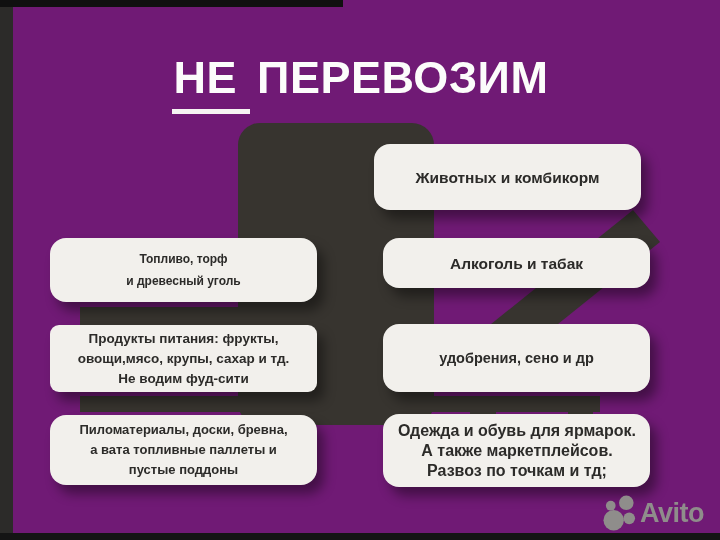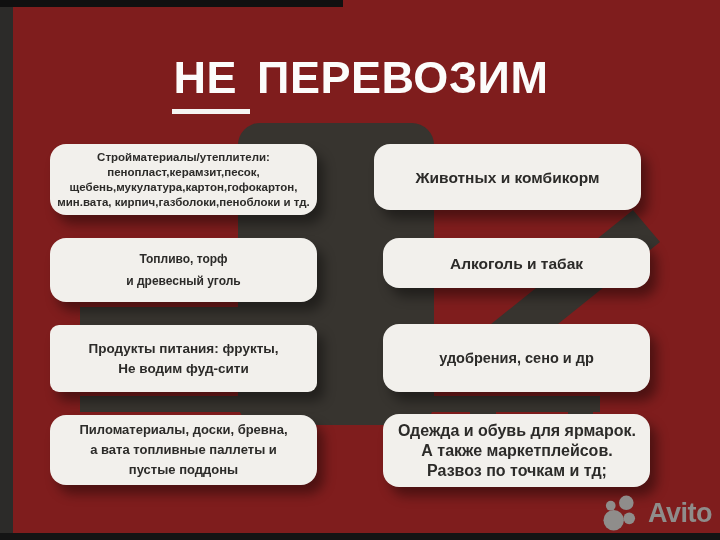--- a/index.html
+++ b/index.html
@@ -1,18 +1,18 @@
 <!DOCTYPE html>
 <html><head>
 <meta charset="utf-8">
 <style>
   html,body{margin:0;padding:0;background:#222;}
   .poster{
     position:relative; width:720px; height:540px; overflow:hidden;
-    background:#7f1d1d;
+    background:#701a75;
     font-family:"Liberation Sans", sans-serif;
   }
   .left-strip{position:absolute; left:0; top:0; width:13px; height:540px; background:#2c2b29;}
   .top-bar{position:absolute; left:0; top:0; width:343px; height:7px; background:#101010;}
   .bottom-bar{position:absolute; left:0; top:533px; width:720px; height:7px; background:#141414;}
   .silhouette{position:absolute; left:0; top:0;}
   .silhouette *{fill:#37342f;}
 
   .title{
     position:absolute; left:0; top:52px; width:720px; margin:0;
@@ -35,21 +35,21 @@
   .c-l2{left:50px; top:238px; height:64px; font-size:12px; line-height:22px;}
   .c-l3{left:50px; top:325px; height:67px; font-size:13.5px; line-height:20px;border-radius:9px;}
   .c-l4{left:50px; top:415px; height:70px; font-size:13px; line-height:20px;}
   .c-r1{left:374px; top:144px; height:66px; font-size:15.5px; line-height:21px;}
   .c-r2{left:383px; top:238px; height:50px; font-size:15.5px; line-height:21px;}
   .c-r3{left:383px; top:324px; height:68px; font-size:14.5px; line-height:21px;}
   .c-r4{left:383px; top:414px; height:73px; font-size:16px;  line-height:20px;padding-left:7px;}
 
   .watermark{
     position:absolute; left:602px; top:495px;
-    display:flex; align-items:center; gap:11px;
+    display:flex; align-items:center; gap:3px;
     color:#8f8d8b;
   }
   .watermark .brand{font-size:27px; font-weight:bold; letter-spacing:-0.5px;}
   .watermark svg circle{fill:#8f8d8b;}
 </style>
 </head>
 <body>
 
 <div class="poster">
 
@@ -60,34 +60,29 @@
     <path d="M465 345 L633 210 L660 242 L492 377 Z"></path>
     <rect x="470" y="396" width="26" height="34"></rect>
     <rect x="568" y="396" width="25" height="46"></rect>
   </svg>
 
   <div class="left-strip"></div>
   <div class="top-bar"></div>
 
   <h1 class="title"><span class="ne">НЕ</span><span class="rest">ПЕРЕВОЗИМ</span></h1>
 
-  <div class="card c-l1">
-    <span>Стройматериалы/утеплители:</span>
-    <span>пенопласт,керамзит,песок,</span>
-    <span>щебень,мукулатура,картон,гофокартон,</span>
-    <span>мин.вата, кирпич,газболоки,пеноблоки и тд.</span>
-  </div>
 
   <div class="card c-l2">
     <span>Топливо, торф</span>
     <span>и древесный уголь</span>
   </div>
 
   <div class="card c-l3">
     <span>Продукты питания: фрукты,</span>
+    <span>овощи,мясо, крупы, сахар и тд.</span>
     <span>Не водим фуд-сити</span>
   </div>
 
   <div class="card c-l4">
     <span>Пиломатериалы, доски, бревна,</span>
     <span>а вата топливные паллеты и</span>
     <span>пустые поддоны</span>
   </div>
 
   <div class="card c-r1">

